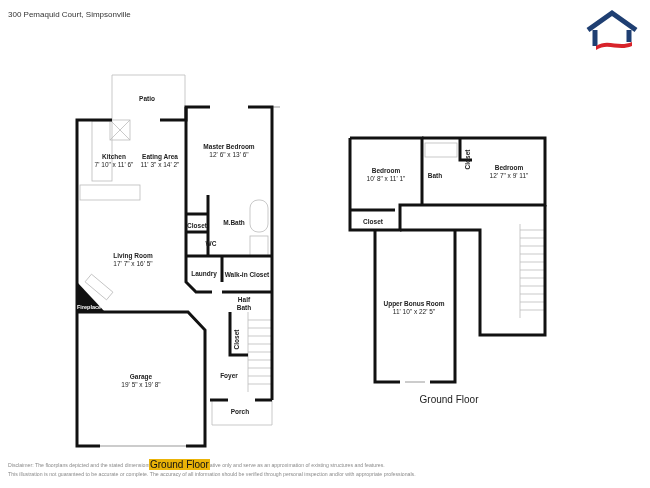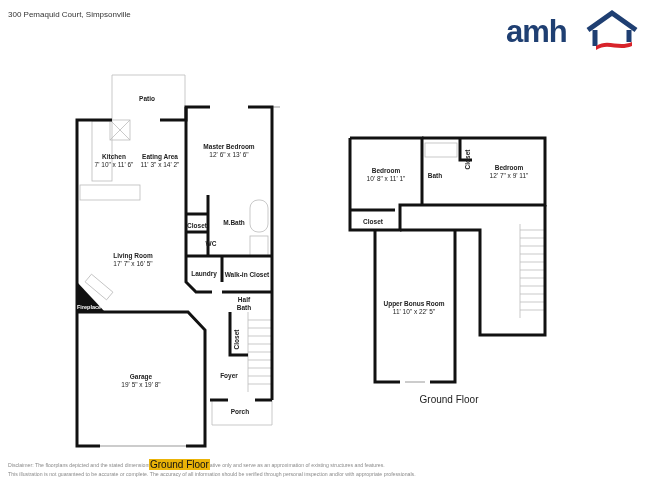--- a/index.html
+++ b/index.html
@@ -16,21 +16,20 @@
   .disclaimer{position:absolute;left:8px;top:461px;font-size:5.2px;line-height:8.5px;color:#8a8a8a;white-space:nowrap;}
   .gf{position:absolute;left:149px;top:459px;font-size:10px;color:#111;background:#eab308;padding:0 1px;}
   .fp-label{position:absolute;left:77px;top:304px;font-size:5.5px;color:#fff;font-weight:bold;}
 </style>
 </head>
 <body>
 
 <div class="addr">300 Pemaquid Court, Simpsonville</div>
 
 <div class="logo">
-  <div class="logo-text">amh</div>
   <svg width="140" height="44" style="position:absolute;left:0;top:0">
     <polyline points="88,22 112,5 136,22" fill="none" stroke="#1f3f72" stroke-width="5" stroke-linejoin="miter"></polyline>
     <polyline points="95,22 95,38" fill="none" stroke="#1f3f72" stroke-width="5"></polyline>
     <polyline points="129,22 129,34" fill="none" stroke="#1f3f72" stroke-width="5"></polyline>
     <path d="M96,38 C108,30 118,40 132,34 L132,38 C118,44 108,34 96,42 Z" fill="#d8232a"></path>
   </svg>
 </div>
 
 <svg class="plan" width="650" height="488" viewBox="0 0 650 488">
   <g fill="none" stroke="#bbb" stroke-width="0.8">

